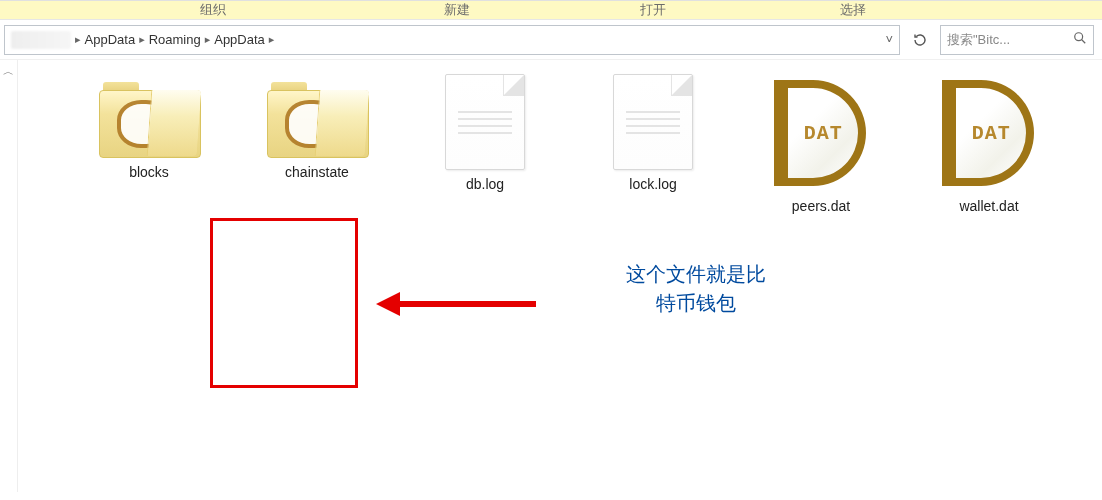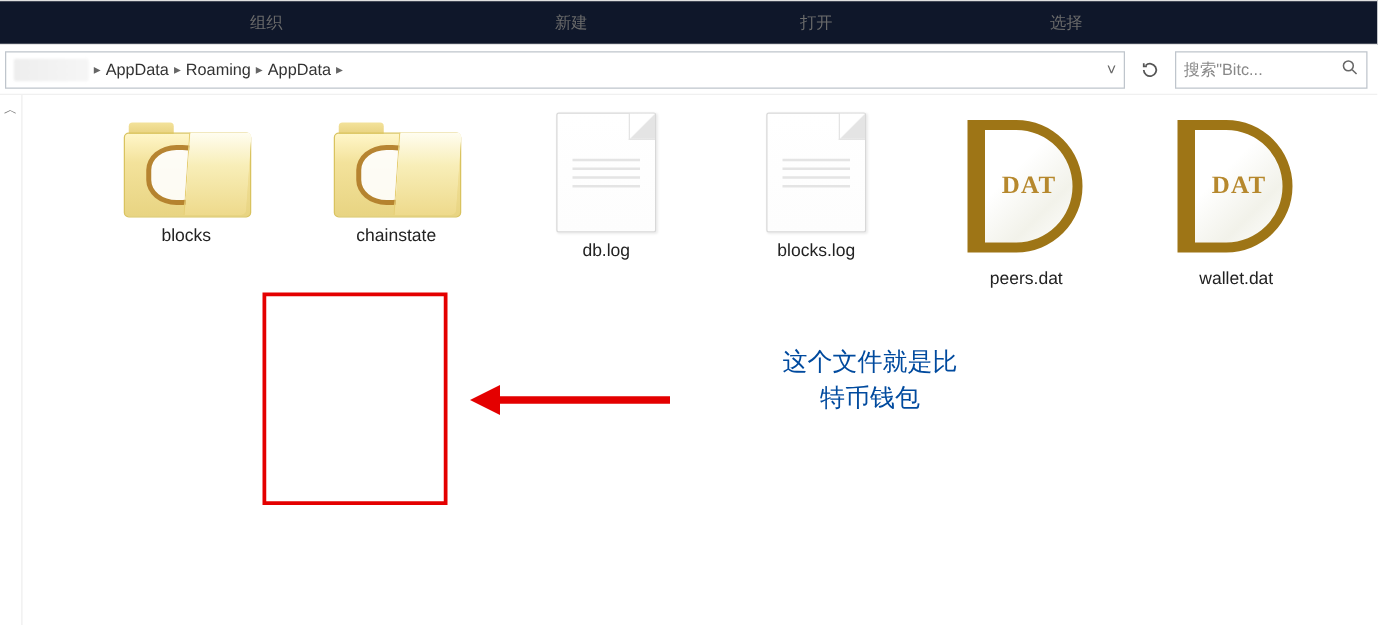--- a/index.html
+++ b/index.html
@@ -1,19 +1,19 @@
 <!DOCTYPE html>
 <html><head>
 <meta charset="utf-8">
 <style>
   * { box-sizing: border-box; margin: 0; padding: 0; }
   body { font-family: "Microsoft YaHei", "Segoe UI", Tahoma, sans-serif; background: #fff; width: 1102px; height: 500px; overflow: hidden; font-size: 13px; color: #222; }
 
   
-  .ribbon { height: 36px; background: #0f172a; border-bottom: 1px solid #e6e6e6; display: flex; align-items: center; position: relative; border-top: 1px solid #e0e0e0;}
+  .ribbon { height: 20px; background: #fef9c3; border-bottom: 1px solid #e6e6e6; display: flex; align-items: center; position: relative; border-top: 1px solid #e0e0e0;}
   .ribbon .group { position: absolute; font-size: 13px; color: #6b6b6b; }
   .ribbon .g1 { left: 200px; }
   .ribbon .g2 { left: 444px; }
   .ribbon .g3 { left: 640px; }
   .ribbon .g4 { left: 840px; }
 
   
   .navbar { height: 40px; display: flex; align-items: center; padding: 4px 8px 4px 4px; gap: 6px; background: #fff; border-bottom: 1px solid #f0f0f0;}
   .addr { flex: 1; height: 30px; border: 1px solid #bfc5cc; display: flex; align-items: center; padding: 0 6px; color: #333; background: #fff; }
   .addr .blur { width: 60px; height: 18px; background: linear-gradient(90deg,#eee,#f6f6f6); filter: blur(1px); border-radius: 2px; }
@@ -45,21 +45,21 @@
 
   
   .txtfile { width: 80px; height: 96px; position:relative; background: linear-gradient(180deg,#fff,#fdfdfd); border:1px solid #d8d8d8; border-radius:2px; box-shadow:1px 1px 2px rgba(0,0,0,.08);}
   .txtfile::after { content:""; position:absolute; right:0; top:0; width:20px; height:20px; background:linear-gradient(135deg,#fff 48%,#e4e4e4 52%); border-left:1px solid #e4e4e4; border-bottom:1px solid #e4e4e4;}
   .txtfile .lines { position:absolute; top:36px; left:12px; right:12px; }
   .txtfile .lines i { display:block; height:2px; background:#e4e4e4; margin-bottom:5px;}
 
   
   .daticon { width: 110px; height: 118px; position: relative; }
   .daticon .dshape { position:absolute; left:8px; top:6px; width:92px; height:106px; border:8px solid #9e7516; border-left-width:14px; border-radius:0 86px 86px 0; background:linear-gradient(135deg,#fff 35%,#f2f2ea 70%,#fff); }
-  .daticon .label { position:absolute; top:50%; left:52%; transform:translate(-50%,-50%); font-weight:700; font-size:20px; color:#b6882d; letter-spacing:1px; font-family: Liberation Serif, serif;}
+  .daticon .label { position:absolute; top:50%; left:52%; transform:translate(-50%,-50%); font-weight:700; font-size:20px; color:#b6882d; letter-spacing:1px; font-family: Liberation Mono, monospace;}
 
   
   .highlight-box { position:absolute; border:3px solid #e40000; pointer-events:none; }
   .arrow { position:absolute; width:160px; height:16px; }
   .arrow .shaft { position:absolute; left:24px; right:0; top:50%; height:6px; background:#e40000; transform:translateY(-50%);}
   .arrow .head { position:absolute; left:0; top:50%; transform:translateY(-50%); width:0;height:0; border-top:12px solid transparent; border-bottom:12px solid transparent; border-right:24px solid #e40000;}
   .anno-text { position:absolute; color:#004a9e; font-size:20px; font-weight:500; line-height:1.45; text-align:center; font-family:"SimSun","Microsoft YaHei",serif;}
 </style>
 </head>
 <body>
@@ -143,21 +143,21 @@
 
       <div class="item">
         <div class="txtfile">
             <div class="lines">
               <i></i>
               <i></i>
               <i></i>
               <i></i>
             </div>
           </div>
-        <div class="cap">blocks.log</div>
+        <div class="cap">lock.log</div>
       </div>
 
       <div class="item">
         <div class="daticon">
           <div class="dshape"></div>
           <div class="label">DAT</div>
         </div>
         <div class="cap">peers.dat</div>
       </div>
 

